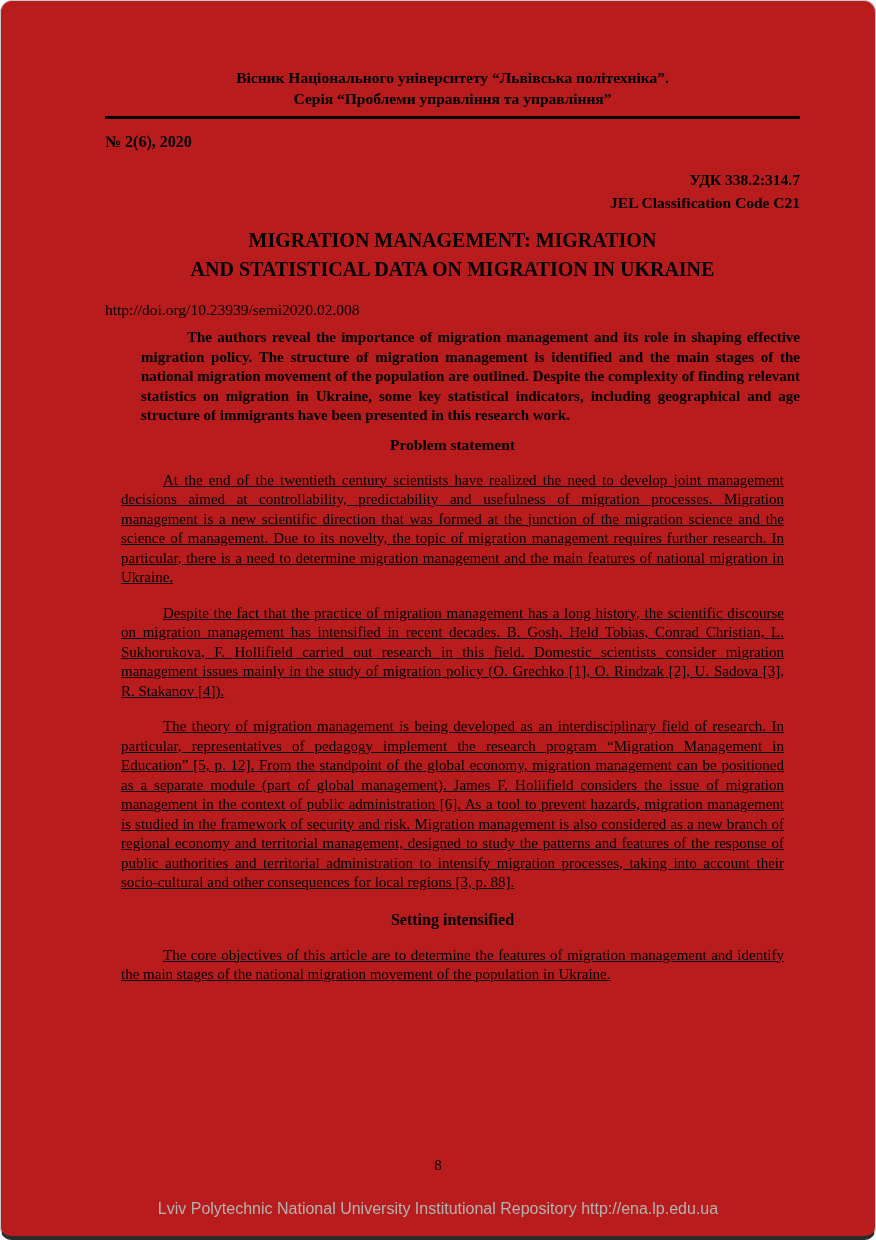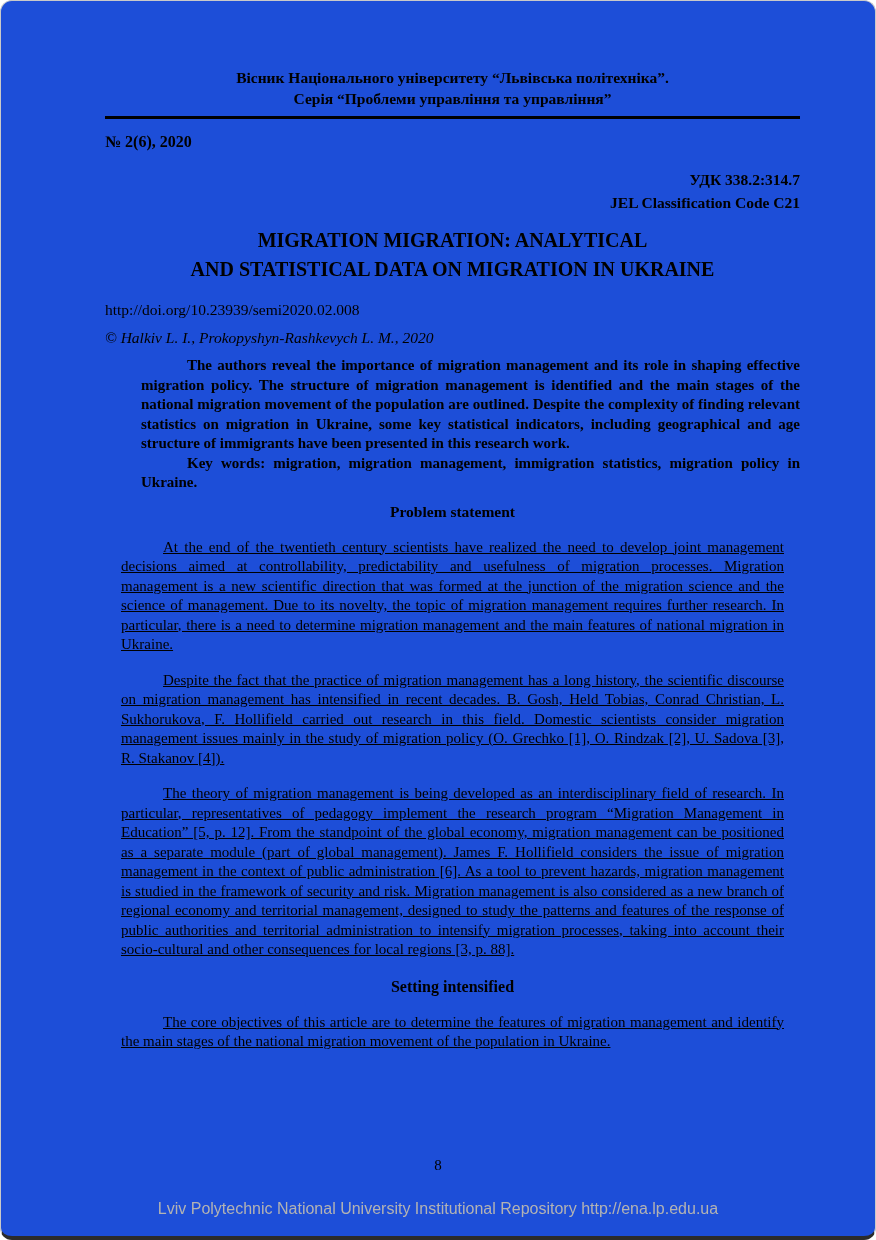--- a/index.html
+++ b/index.html
@@ -5,21 +5,21 @@
   html, body {
     margin: 0;
     padding: 0;
     background: #ffffff;
   }
   .page {
     position: relative;
     width: 876px;
     height: 1240px;
     box-sizing: border-box;
-    background: #1d4ed8;
+    background: #b91c1c;
     font-family: "Liberation Serif", serif;
     color: #000000;
     border: 1px solid #c9c9c9;
     border-bottom: 4px solid #2b2b2b;
     border-radius: 12px;
     overflow: hidden;
   }
   .content {
     margin: 0 75px 0 104px;
     padding-top: 66px;
@@ -146,30 +146,28 @@
 
     <div class="issue">№ 2(6), 2020</div>
 
     <div class="meta-right">
       <div>УДК 338.2:314.7</div>
       <div>JEL Classification Code C21</div>
     </div>
 
 
     <h1 class="title">
-      <span>MIGRATION MIGRATION: ANALYTICAL</span><br>
+      <span>MIGRATION MANAGEMENT: MIGRATION</span><br>
       <span>AND STATISTICAL DATA ON MIGRATION IN UKRAINE</span>
     </h1>
 
     <div class="doi">http://doi.org/10.23939/semi2020.02.008</div>
 
-    <div class="copyright">© Halkiv L. I., Prokopyshyn-Rashkevych L. M., 2020</div>
 
     <p class="abstract">The authors reveal the importance of migration management and its role in shaping effective migration policy. The structure of migration management is identified and the main stages of the national migration movement of the population are outlined. Despite the complexity of finding relevant statistics on migration in Ukraine, some key statistical indicators, including geographical and age structure of immigrants have been presented in this research work.</p>
-    <p class="keywords">Key words: migration, migration management, immigration statistics, migration policy in Ukraine.</p>
 
     <section>
       <h2 class="section-heading">Problem statement</h2>
       <p class="para">At the end of the twentieth century scientists have realized the need to develop joint management decisions aimed at controllability, predictability and usefulness of migration processes. Migration management is a new scientific direction that was formed at the junction of the migration science and the science of management. Due to its novelty, the topic of migration management requires further research. In particular, there is a need to determine migration management and the main features of national migration in Ukraine.</p>
     </section>
 
     <section>
       <p class="para">Despite the fact that the practice of migration management has a long history, the scientific discourse on migration management has intensified in recent decades. B. Gosh, Held Tobias, Conrad Christian, L. Sukhorukova, F. Hollifield carried out research in this field. Domestic scientists consider migration management issues mainly in the study of migration policy (O. Grechko [1], O. Rindzak [2], U. Sadova [3], R. Stakanov [4]).</p>
       <p class="para">The theory of migration management is being developed as an interdisciplinary field of research. In particular, representatives of pedagogy implement the research program “Migration Management in Education” [5, p. 12]. From the standpoint of the global economy, migration management can be positioned as a separate module (part of global management). James F. Hollifield considers the issue of migration management in the context of public administration [6]. As a tool to prevent hazards, migration management is studied in the framework of security and risk. Migration management is also considered as a new branch of regional economy and territorial management, designed to study the patterns and features of the response of public authorities and territorial administration to intensify migration processes, taking into account their socio-cultural and other consequences for local regions [3, p. 88].</p>
     </section>

